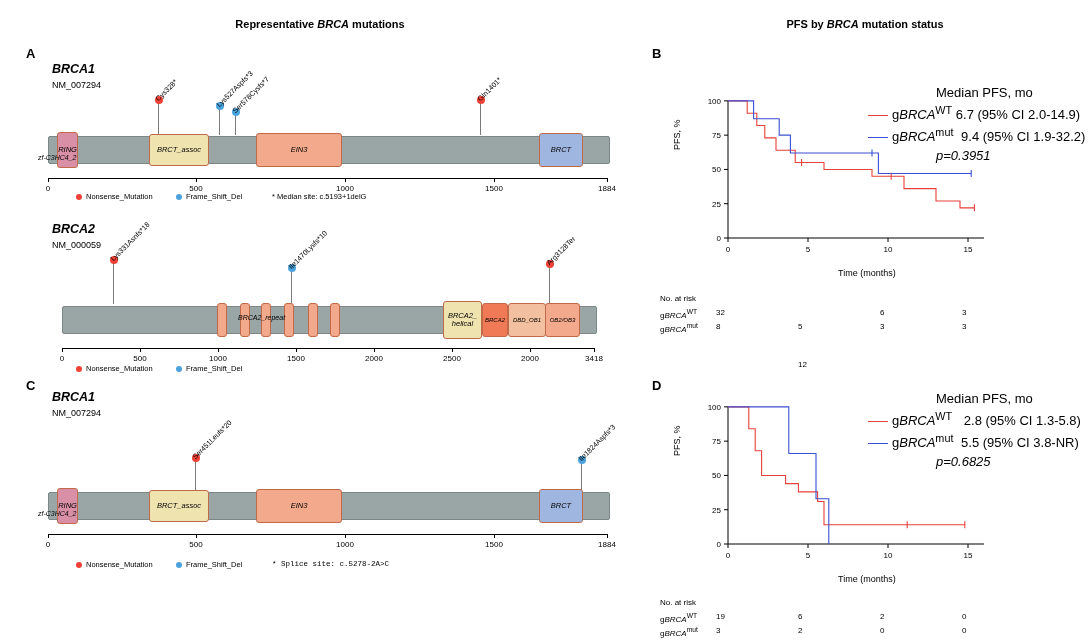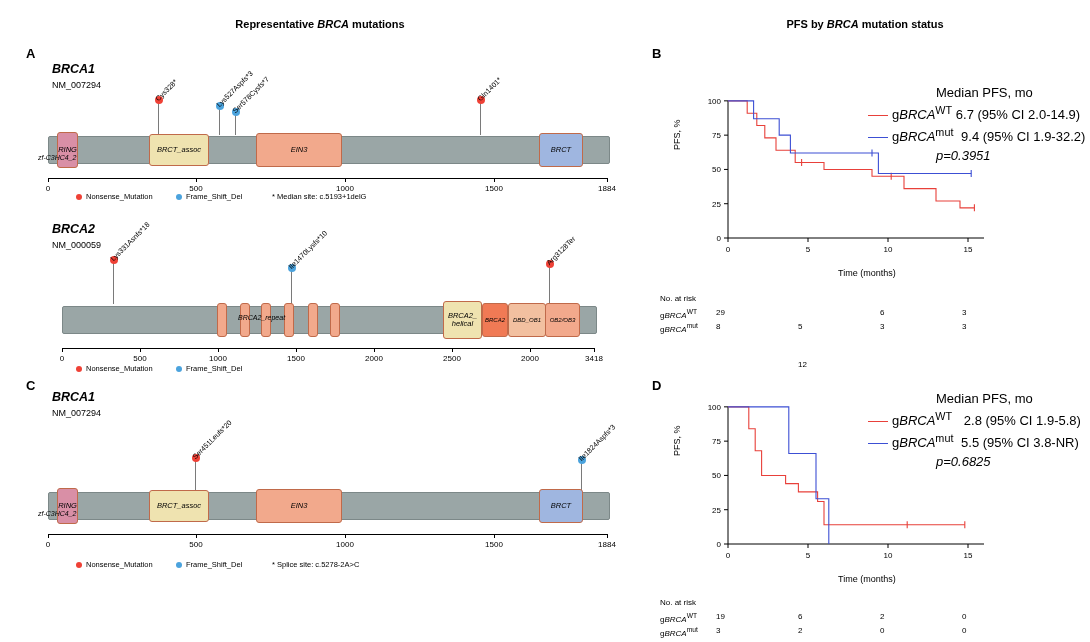--- a/index.html
+++ b/index.html
@@ -182,21 +182,21 @@
 </div>
 
 <div class="legend" style="left:76px;top:560px;">
   <span class="dot" style="background:#ef4136;"></span>
   <span>Nonsense_Mutation</span>
 </div>
 <div class="legend" style="left:176px;top:560px;">
   <span class="dot" style="background:#4ba3dd;"></span>
   <span>Frame_Shift_Del</span>
 </div>
-<div class="note" style="left:272px;top:560px;">* Splice site: c.5278-2A&gt;C</div>
+<div class="note" style="left:272px;top:560px;font-family:Liberation Mono, monospace;">* Splice site: c.5278-2A&gt;C</div>
 
 <div class="abs" style="left:692px;top:86px;width:300px;height:190px;">
   <svg id="km-b" width="300" height="190">
       <line x1="36" y1="152" x2="292" y2="152" stroke="#000" stroke-width="1"></line>
       <line x1="36" y1="152" x2="36" y2="14.857142857142861" stroke="#000" stroke-width="1"></line>
       <line x1="32" y1="152" x2="36" y2="152" stroke="#000" stroke-width="1"></line>
       <text x="29" y="155" text-anchor="end" font-size="8" font-family="&quot;Liberation Sans&quot;,sans-serif">0</text>
       <line x1="32" y1="117.71428571428572" x2="36" y2="117.71428571428572" stroke="#000" stroke-width="1"></line>
       <text x="29" y="120.71428571428572" text-anchor="end" font-size="8" font-family="&quot;Liberation Sans&quot;,sans-serif">25</text>
       <line x1="32" y1="83.42857142857143" x2="36" y2="83.42857142857143" stroke="#000" stroke-width="1"></line>
@@ -234,21 +234,21 @@
   <div>
     <span class="legline" style="border-top-color:#3c4fd4;"></span><span>g<i>BRCA</i><sup>mut</sup></span>
     <span style="margin-left:4px;">9.4 (95% CI 1.9-32.2)</span>
   </div>
   <div style="margin-left:68px;"><i>p=0.3951</i></div>
 </div>
 
 <div class="risk" style="left:660px;top:294px;">No. at risk</div>
 <div class="risk" style="left:660px;top:308px;">g<i>BRCA</i><sup>WT</sup></div>
 <div class="risk" style="left:660px;top:322px;">g<i>BRCA</i><sup>mut</sup></div>
-<div class="risk" style="left:716px;top:308px;">29</div>
+<div class="risk" style="left:716px;top:308px;">32</div>
 <div class="risk" style="left:798px;top:316px;margin-top:44px;">12</div>
 <div class="risk" style="left:880px;top:308px;">6</div>
 <div class="risk" style="left:962px;top:308px;">3</div>
 <div class="risk" style="left:716px;top:322px;">8</div>
 <div class="risk" style="left:798px;top:322px;">5</div>
 <div class="risk" style="left:880px;top:322px;">3</div>
 <div class="risk" style="left:962px;top:322px;">3</div>
 
 <div class="abs" style="left:692px;top:392px;width:300px;height:190px;">
   <svg id="km-d" width="300" height="190">
@@ -278,21 +278,21 @@
       <path d="M36 14.857142857142861 L96.8 14.857142857142861 L96.8 61.485714285714295 L124 61.485714285714295 L124 106.74285714285715 L136.8 106.74285714285715 L136.8 152 " fill="none" stroke="#3c4fd4" stroke-width="1.1"></path>
     </svg>
 </div>
 <div class="abs kmlabel" style="left:672px;top:456px;transform:rotate(-90deg);transform-origin:left top;white-space:nowrap;">PFS, %</div>
 <div class="abs kmlabel" style="left:838px;top:574px;">Time (months)</div>
 
 <div class="legbox" style="left:868px;top:390px;width:220px;">
   <div style="margin-left:68px;">Median PFS, mo</div>
   <div>
     <span class="legline" style="border-top-color:#e8403a;"></span><span>g<i>BRCA</i><sup>WT</sup></span>
-    <span style="margin-left:8px;">2.8 (95% CI 1.9-5.8)</span>
+    <span style="margin-left:8px;">2.8 (95% CI 1.3-5.8)</span>
   </div>
   <div>
     <span class="legline" style="border-top-color:#3c4fd4;"></span><span>g<i>BRCA</i><sup>mut</sup></span>
     <span style="margin-left:4px;">5.5 (95% CI 3.8-NR)</span>
   </div>
   <div style="margin-left:68px;"><i>p=0.6825</i></div>
 </div>
 
 <div class="risk" style="left:660px;top:598px;">No. at risk</div>
 <div class="risk" style="left:660px;top:612px;">g<i>BRCA</i><sup>WT</sup></div>

